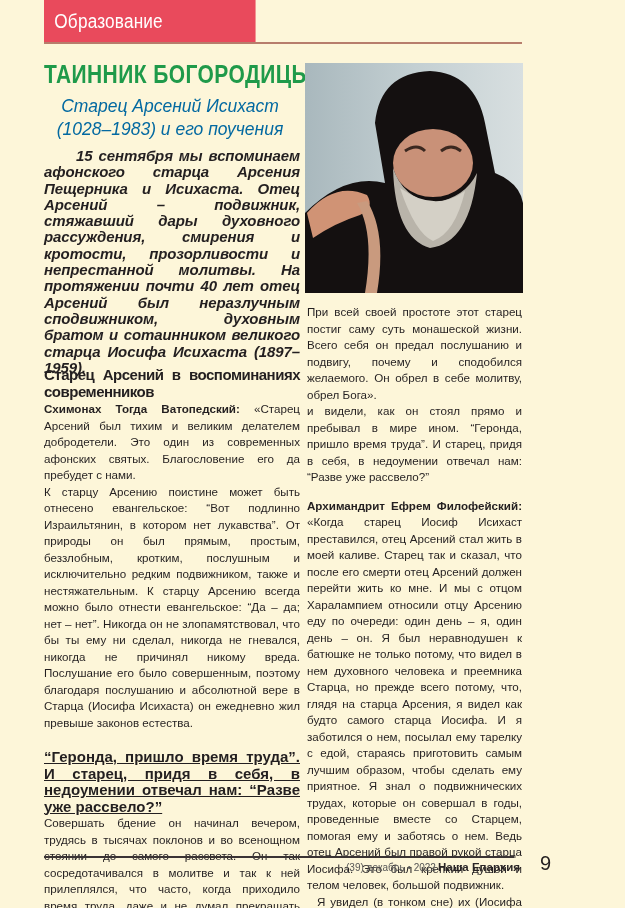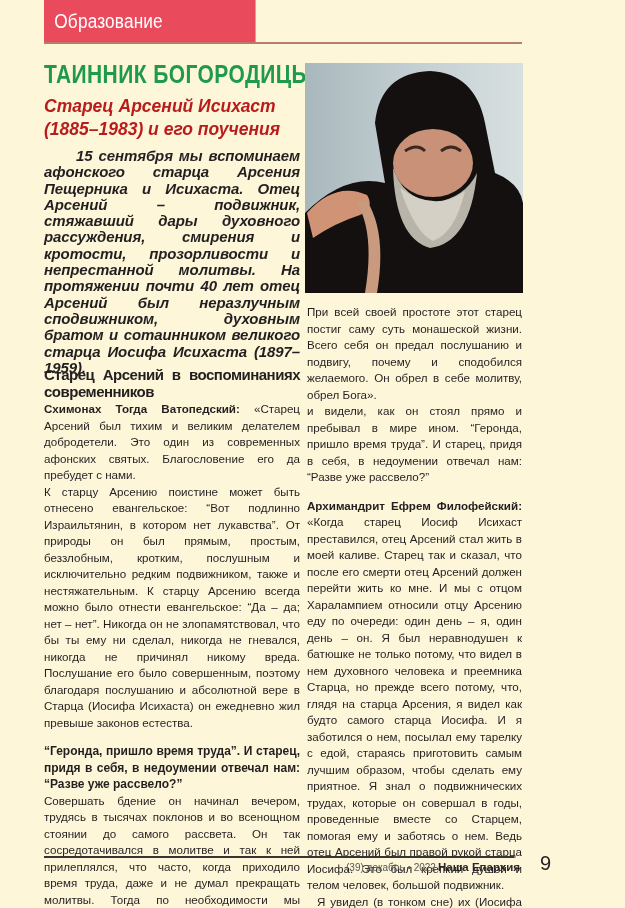--- a/index.html
+++ b/index.html
@@ -22,23 +22,23 @@
     .header-rule {
       position: absolute; left: 44px; top: 42px; width: 478px; height: 2px;
       background: #b77d6c;
     }
     .title {
       position: absolute; left: 44px; top: 60px; width: 250px;
       color: #1f9a4a; font-weight: bold; font-size: 25px; letter-spacing: 0.5px;
       white-space: nowrap; transform: scaleX(0.84); transform-origin: left top;
     }
     .subtitle {
-      position: absolute; left: 44px; top: 95px; width: 252px; text-align: left;
-      font-style: italic; font-weight: bold; font-size: 17.5px; line-height: 23px;
-      color: #b91c1c;
+      position: absolute; left: 44px; top: 95px; width: 252px; text-align: center;
+      font-style: italic; font-weight: normal; font-size: 17.5px; line-height: 23px;
+      color: #0369a1;
     }
     .photo {
       position: absolute; left: 305px; top: 63px; width: 218px; height: 230px;
       overflow: hidden; background: #b9c4c6;
     }
     .col {
       position: absolute; font-size: 11.6px; line-height: 16.5px;
       text-align: justify; color: #231f20;
     }
     .col p { margin: 0; }
@@ -66,21 +66,21 @@
 <body>
 
 <div class="section-tab">
     <span>Образование</span>
   </div>
 <div class="header-rule"></div>
 
 <div class="title">ТАИННИК БОГОРОДИЦЫ</div>
 <div class="subtitle">
   <div>Старец Арсений Исихаст</div>
-  <div>(1885–1983) и его поучения</div>
+  <div>(1028–1983) и его поучения</div>
 </div>
 
 <div class="photo" title="Старец Арсений Исихаст">
   <svg width="218" height="230" viewBox="0 0 218 230">
     <defs>
       <linearGradient id="bg" x1="0" y1="0" x2="1" y2="0">
         <stop offset="0" stop-color="#a9b8bd"></stop>
         <stop offset="0.5" stop-color="#c3cfd2"></stop>
         <stop offset="1" stop-color="#d8dfe0"></stop>
       </linearGradient>
@@ -99,21 +99,21 @@
 
 <div class="col left" style="top:148px;">
   <p class="lead indent">15 сентября мы вспоминаем афонского старца Арсения Пещерника и Исихаста. Отец Арсений – подвижник, стяжавший дары духовного рассуждения, смирения и кротости, прозорливости и непрестанной молитвы. На протяжении почти 40 лет отец Арсений был неразлучным сподвижником, духовным братом и сотаинником великого старца Иосифа Исихаста (1897–1959).</p>
 </div>
 
 <div class="col left subhead" style="top:367px;">Старец Арсений в воспоминаниях современников</div>
 
 <div class="col left" style="top:401px;">
   <p><b>Схимонах Тогда Ватопедский:</b> <span>«Старец Арсений был тихим и великим делателем добродетели. Это один из современных афонских святых. Благословение его да пребудет с нами.</span></p>
   <p>К старцу Арсению поистине может быть отнесено евангельское: “Вот подлинно Израильтянин, в котором нет лукавства”. От природы он был прямым, простым, беззлобным, кротким, послушным и исключительно редким подвижником, также и нестяжательным. К старцу Арсению всегда можно было отнести евангельское: “Да – да; нет – нет”. Никогда он не злопамятствовал, что бы ты ему ни сделал, никогда не гневался, никогда не причинял никому вреда. Послушание его было совершенным, поэтому благодаря послушанию и абсолютной вере в Старца (Иосифа Исихаста) он ежедневно жил превыше законов естества.</p>
-  <p style="margin-top:12px; font-weight:bold; font-size:12px;">“Геронда, пришло время труда”. И старец, придя в себя, в недоумении отвечал нам: “Разве уже рассвело?”</p>
+  <p style="margin-top:18px; font-weight:bold; font-size:15px;text-decoration:underline;">“Геронда, пришло время труда”. И старец, придя в себя, в недоумении отвечал нам: “Разве уже рассвело?”</p>
   <p>Совершать бдение он начинал вечером, трудясь в тысячах поклонов и во всенощном стоянии до самого рассвета. Он так сосредотачивался в молитве и так к ней прилеплялся, что часто, когда приходило время труда, даже и не думал прекращать молитвы. Тогда по необходимости мы подходили к его окошку, чтобы позвать его,</p>
 </div>
 
 <div class="col right" style="top:304px;">
   <p>При всей своей простоте этот старец постиг саму суть монашеской жизни. Всего себя он предал послушанию и подвигу, почему и сподобился желаемого. Он обрел в себе молитву, обрел Бога».</p>
   <p>и видели, как он стоял прямо и пребывал в мире ином. “Геронда, пришло время труда”. И старец, придя в себя, в недоумении отвечал нам: “Разве уже рассвело?”</p>
   <p style="margin-top:12px;"><b>Архимандрит Ефрем Филофейский:</b> <span>«Когда старец Иосиф Исихаст преставился, отец Арсений стал жить в моей каливе. Старец так и сказал, что после его смерти отец Арсений должен перейти жить ко мне. И мы с отцом Харалампием относили отцу Арсению еду по очереди: один день – я, один день – он. Я был неравнодушен к батюшке не только потому, что видел в нем духовного человека и преемника Старца, но прежде всего потому, что, глядя на старца Арсения, я видел как будто самого старца Иосифа. И я заботился о нем, посылал ему тарелку с едой, стараясь приготовить самым лучшим образом, чтобы сделать ему приятное. Я знал о подвижнических трудах, которые он совершал в годы, проведенные вместе со Старцем, помогая ему и заботясь о нем. Ведь отец Арсений был правой рукой старца Иосифа. Это был крепкий душой и телом человек, большой подвижник.</span></p>
   <p style="text-indent:10px;">Я увидел (в тонком сне) их (Иосифа Исихаста и Арсения Исихаста) вдвоем, поскольку Старец с отцом Арсением молились о том, чтобы после смерти было поделено между ними воздаяние за духовный подвиг, чтобы быть после смерти в одном месте. Это – признак любви и доверия</p>
 </div>
 

